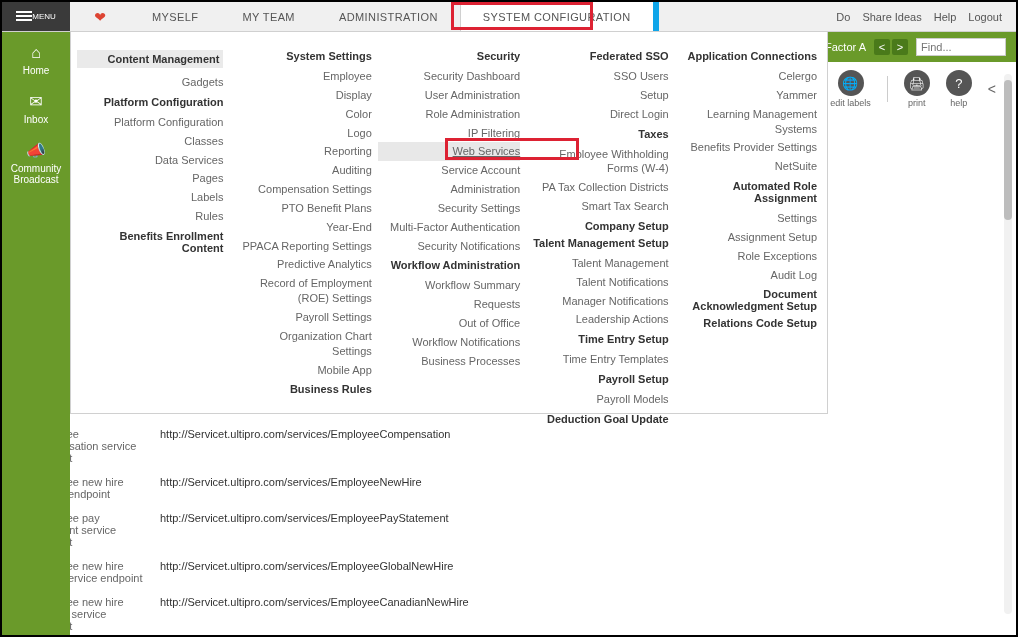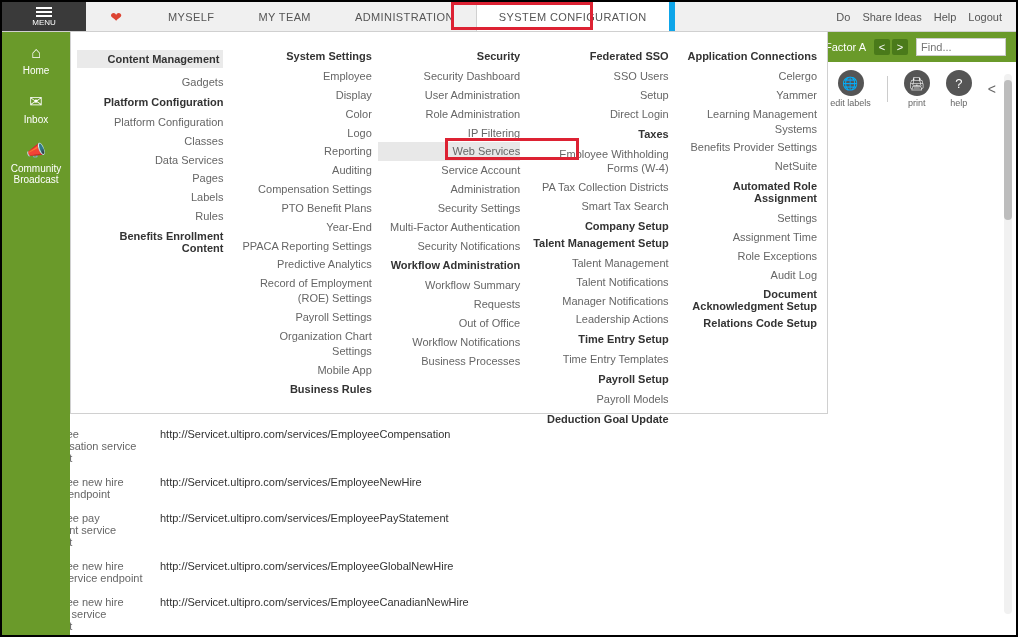--- a/index.html
+++ b/index.html
@@ -1,19 +1,19 @@
 <!DOCTYPE html>
 <html><head>
 <meta charset="utf-8">
 <style>
   * { box-sizing: border-box; margin: 0; padding: 0; font-family: Arial, Helvetica, sans-serif; }
   body { width: 1018px; height: 637px; overflow: hidden; border: 2px solid #000; position: relative; background: #fff; }
 
   .topbar { height: 30px; background: #f0f0f0; display: flex; align-items: stretch; border-bottom: 1px solid #d0d0d0; position: relative; z-index: 100; }
-  .menu-btn { width: 84px; background: #3a3a3a; color: #fff; display: flex; flex-direction: column; align-items: center; justify-content: center; font-size: 8px; cursor: pointer; }
+  .menu-btn { width: 68px; background: #3a3a3a; color: #fff; display: flex; flex-direction: row; align-items: center; justify-content: center; font-size: 8px; cursor: pointer; }
   .menu-btn .bars { display: flex; flex-direction: column; gap: 2px; padding-bottom: 1px;}
   .menu-btn .bars span { width: 16px; height: 2px; background: #fff; }
   .heart-tab { width: 60px; display:flex; align-items:center; justify-content:center; color:#d43; font-size:14px;}
   .nav-tab { padding: 0 22px; display:flex; align-items:center; font-size:11px; color:#555; letter-spacing:0.4px; cursor:pointer; }
   .nav-tab.active { background:#fff; border-left:1px solid #d0d0d0; border-right:6px solid #0ea5e9; }
   .sys-hl { position:absolute; left:449px; top:0px; width:142px; height:28px; border:3px solid #d23; pointer-events:none; z-index:200;}
   .top-right { margin-left:auto; display:flex; align-items:center; gap:12px; padding-right:14px; font-size:11px; color:#555;}
   .top-right span { cursor:pointer; }
 
   .greenbar { position:absolute; top:30px; right:0; height:30px; background:#6a9a2a; color:#fff; display:flex; align-items:center; gap:8px; padding:0 10px; font-size:11px; z-index:50; width: calc(100% - 68px); justify-content:flex-end;}
@@ -29,21 +29,21 @@
 
   .sidebar { position:absolute; left:0; top:30px; width:68px; height:calc(100% - 30px); background:#6a9a2a; display:flex; flex-direction:column; align-items:center; padding-top:12px; gap:16px; z-index:60;}
   .side-item { color:#fff; display:flex; flex-direction:column; align-items:center; gap:3px; font-size:10px; text-align:center; cursor:pointer; padding:0 4px;}
   .side-item .ic { font-size:16px;}
 
   .megamenu { position:absolute; left:68px; top:30px; width:758px; height:382px; background:#fff; border:1px solid #d0d0d0; border-top:none; display:flex; padding:14px 10px 10px 10px; gap:6px; z-index:90; font-size:11px; color:#444;text-align:right;}
   .col { flex:1; min-width:0;}
   .grp-head { font-weight:600; color:#333; margin:4px 0 5px 0; font-size:11px; cursor:pointer;}
   .grp-head.sel { background:#eaeaea; padding:3px 4px; margin-left:-4px;}
   .itm { padding:2px 0 2px 12px; color:#666; cursor:pointer; line-height:1.35;}
-  .itm.hov { background:#e8e8e8; margin-left:0; padding-left:18px;}
+  .itm.hov { background:#e8e8e8; margin-left:0; padding-left:18px;text-decoration:underline;}
   .ws-hl { position:absolute; left:374px; top:106px; width:134px; height:22px; border:3px solid #d23; pointer-events:none;}
 
   .content { position:absolute; left:0; top:412px; width:100%; padding:8px 20px 0 20px; font-size:11px; color:#555;}
   .content table { width:100%; border-collapse:collapse;}
   .content td { vertical-align:top; padding:6px 8px;}
   .content td.label { width:130px; color:#666;}
   .content td.val { color:#333;}
   .scrollbar { position:absolute; right:4px; top:72px; width:8px; height:540px; background:#f1f1f1; border-radius:4px; z-index:30;}
   .scrollbar .thumb { position:absolute; top:6px; width:8px; height:140px; background:#bdbdbd; border-radius:4px;}
 </style>
@@ -190,21 +190,21 @@
   </div>
   <div class="col">
     <div class="grp-head">Application Connections</div>
     <div class="itm">Celergo</div>
     <div class="itm">Yammer</div>
     <div class="itm">Learning Management Systems</div>
     <div class="itm">Benefits Provider Settings</div>
     <div class="itm">NetSuite</div>
     <div class="grp-head">Automated Role Assignment</div>
     <div class="itm">Settings</div>
-    <div class="itm">Assignment Time</div>
+    <div class="itm">Assignment Setup</div>
     <div class="itm">Role Exceptions</div>
     <div class="itm">Audit Log</div>
     <div class="grp-head">Document Acknowledgment Setup</div>
     <div class="grp-head">Relations Code Setup</div>
   </div>
   <div class="ws-hl"></div>
 </div>
 
 <div class="content">
   <table>

